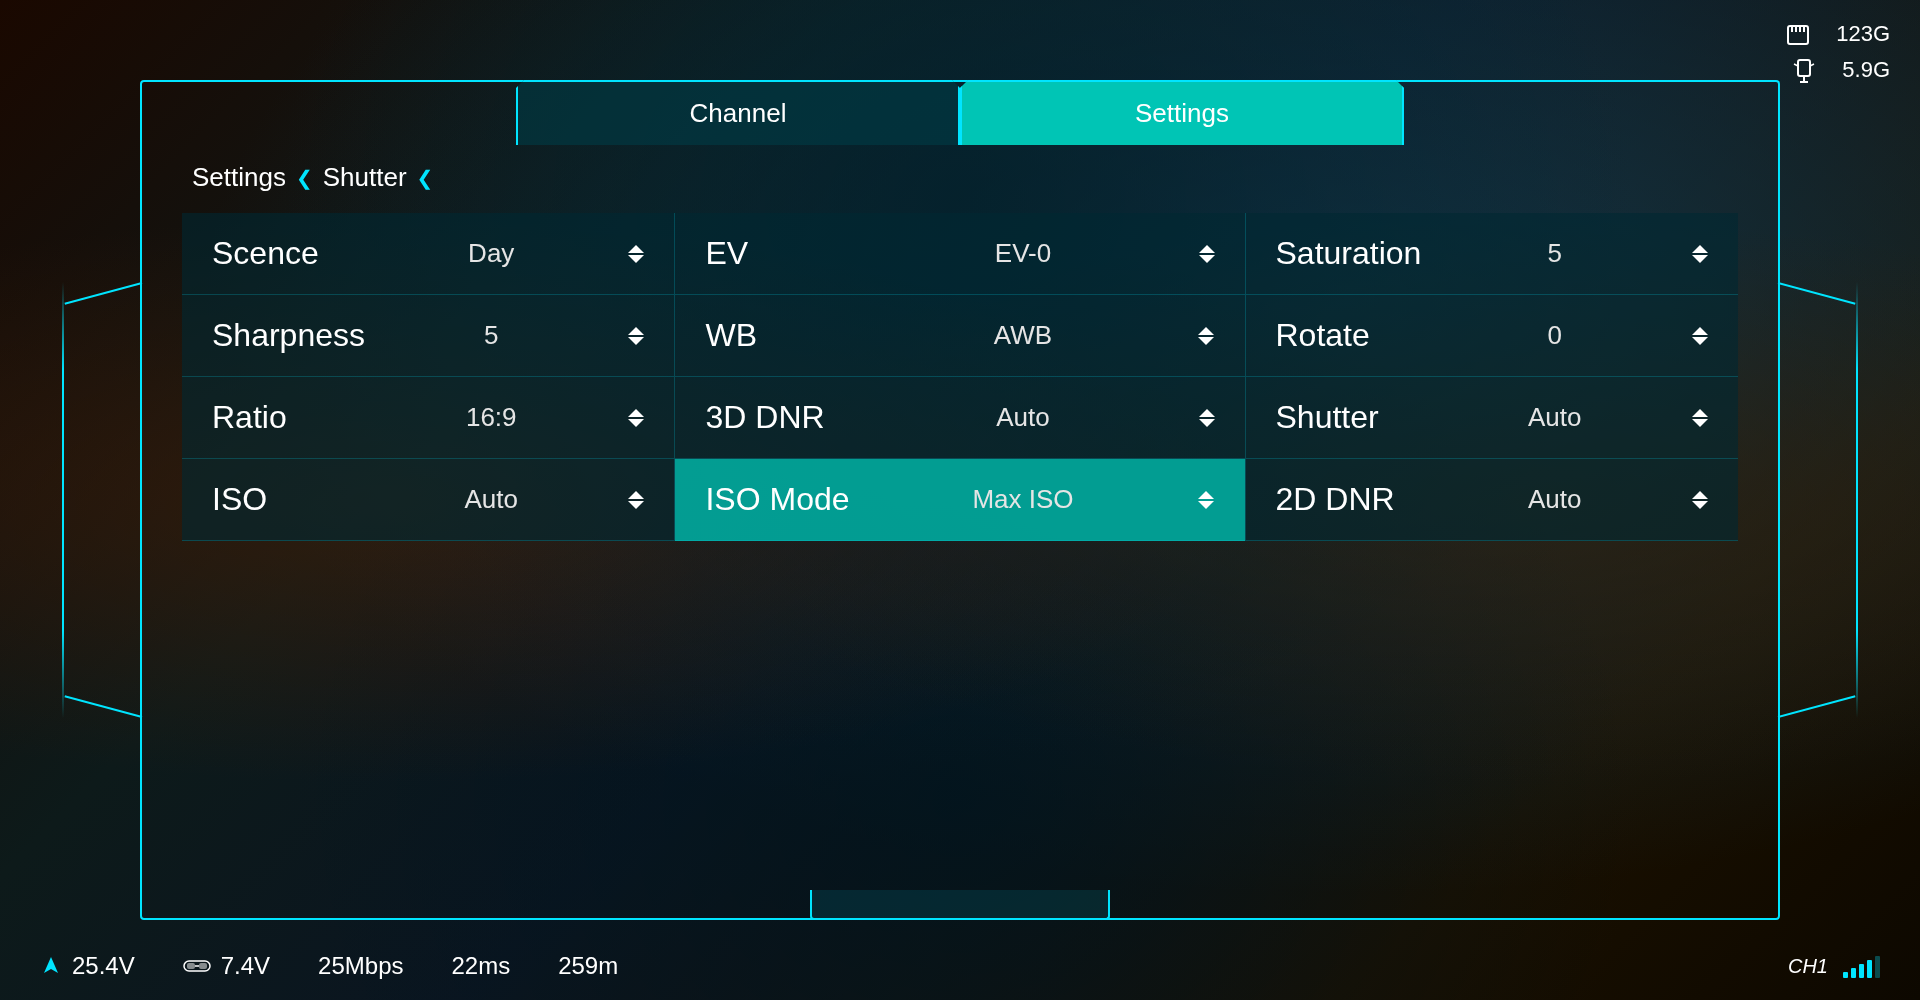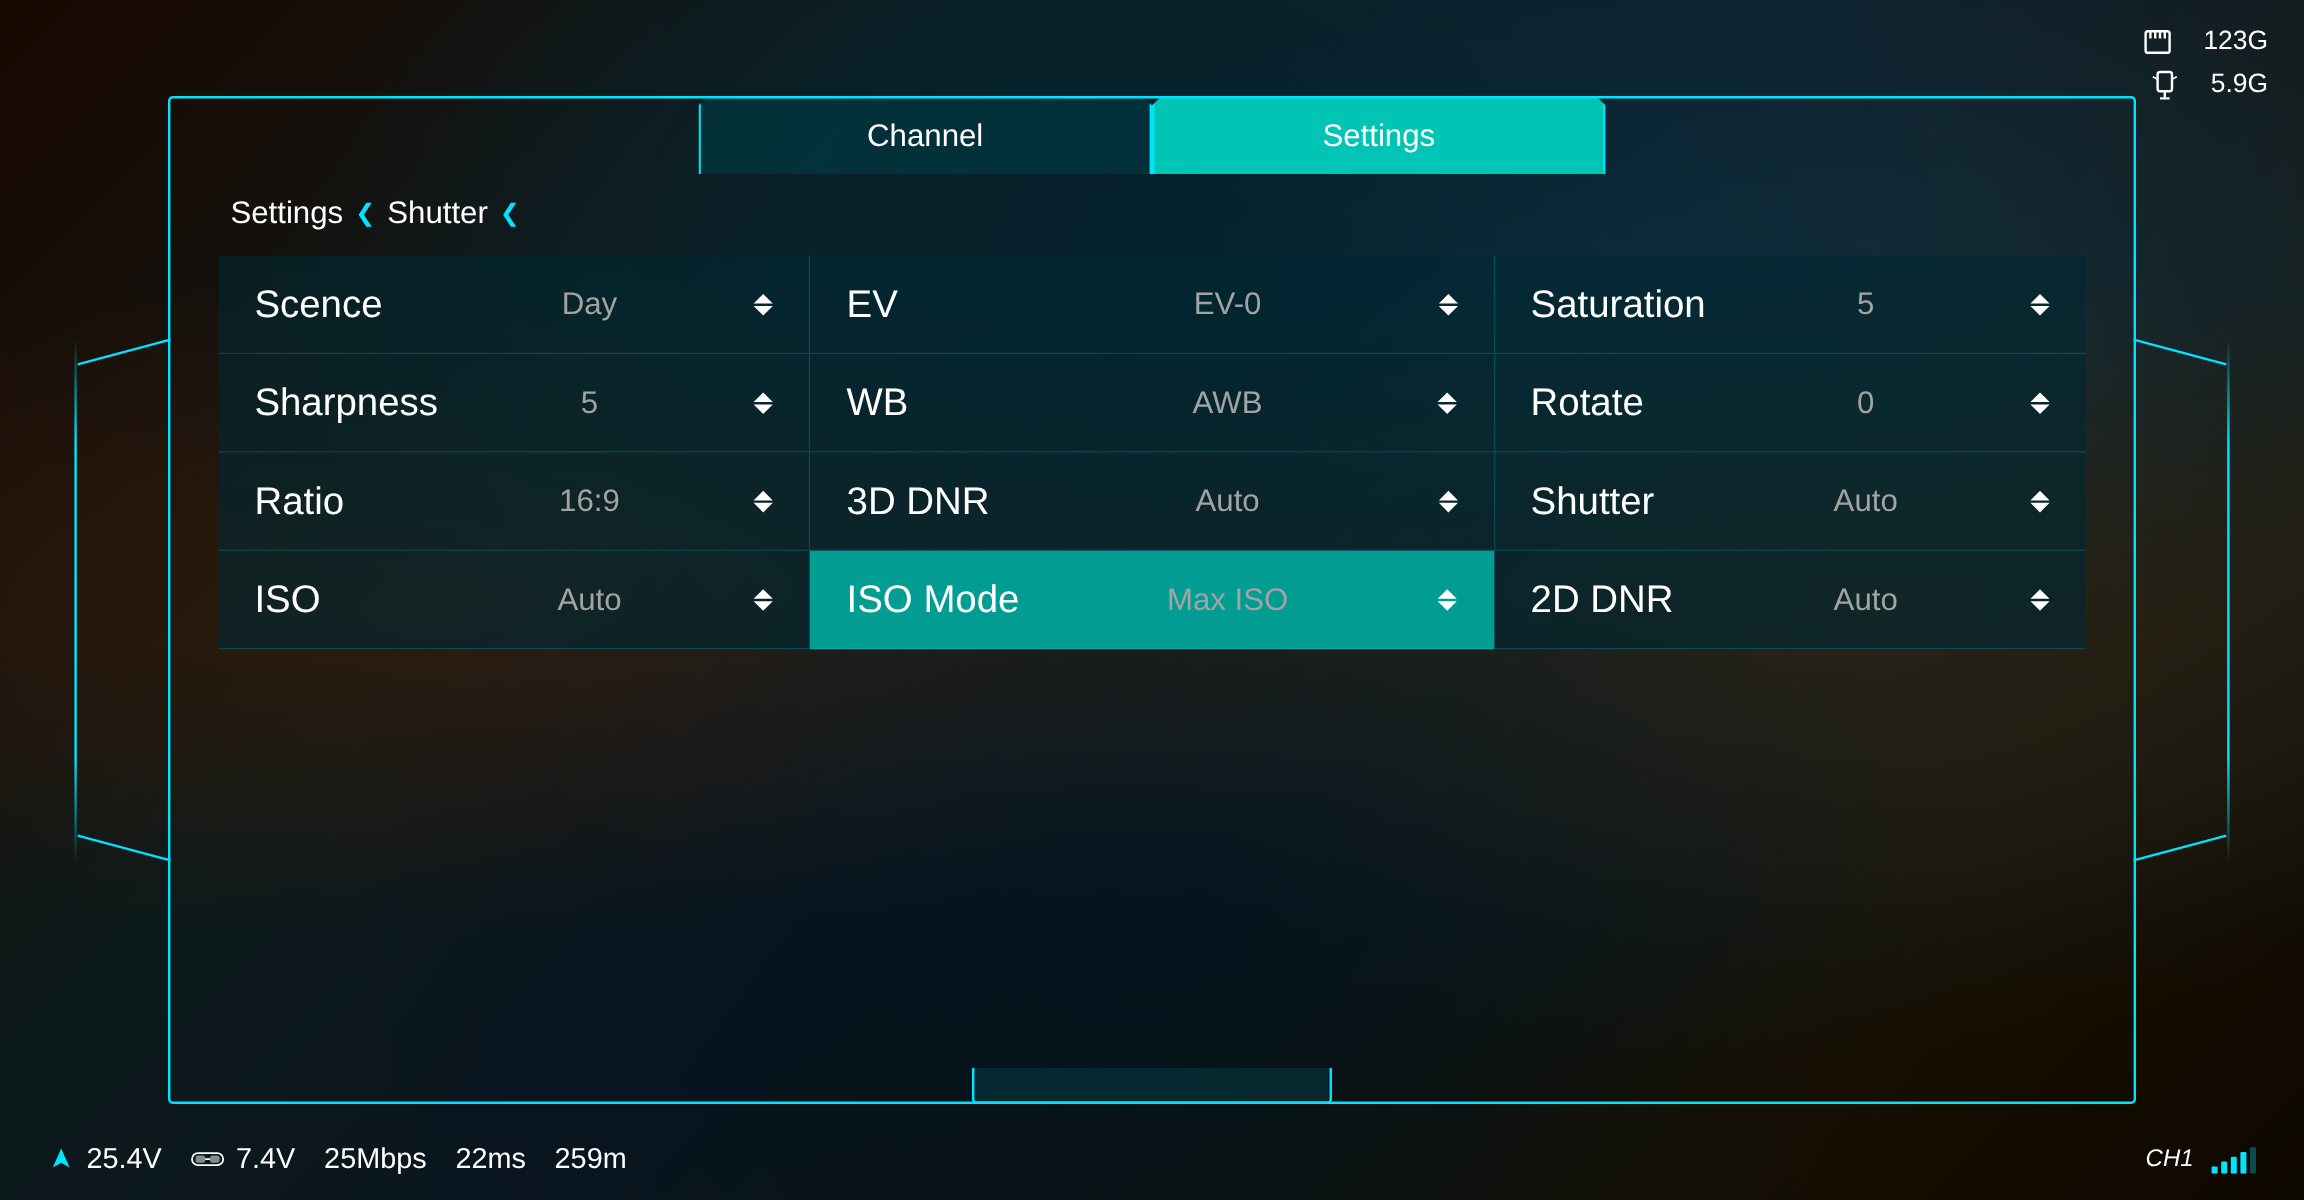--- a/index.html
+++ b/index.html
@@ -86,21 +86,21 @@
       top: -2px; left: -2px; right: -2px; bottom: -2px;
     }
 
     
     .tab-bar {
       position: absolute;
       top: -2px;
       left: 50%;
       transform: translateX(-50%);
       display: flex;
-      width: 756px;
+      width: 888px;
     }
 
     .tab {
       flex: 1;
       padding: 16px 20px;
       text-align: center;
       font-size: 26px;
       font-weight: 500;
       cursor: pointer;
       border: 2px solid #00e5ff;
@@ -178,21 +178,21 @@
       border-right: none;
     }
 
     .setting-label {
       color: #ffffff;
       font-size: 32px;
       min-width: 160px;
     }
 
     .setting-value {
-      color: #a3a3a3;
+      color: #e5e5e5;
       font-size: 26px;
       text-align: left;
       padding-right: 10px;
     }
 
     .setting-cell {
       display: flex;
       align-items: center;
       justify-content: space-between;
       width: 100%;
@@ -224,21 +224,21 @@
 
     
     .bottom-bar {
       position: absolute;
       bottom: 20px;
       left: 0;
       right: 0;
       display: flex;
       align-items: center;
       padding: 0 40px;
-      gap: 24px;
+      gap: 48px;
     }
 
     .bottom-stat {
       display: flex;
       align-items: center;
       gap: 10px;
       color: #ffffff;
       font-size: 24px;
     }
 

